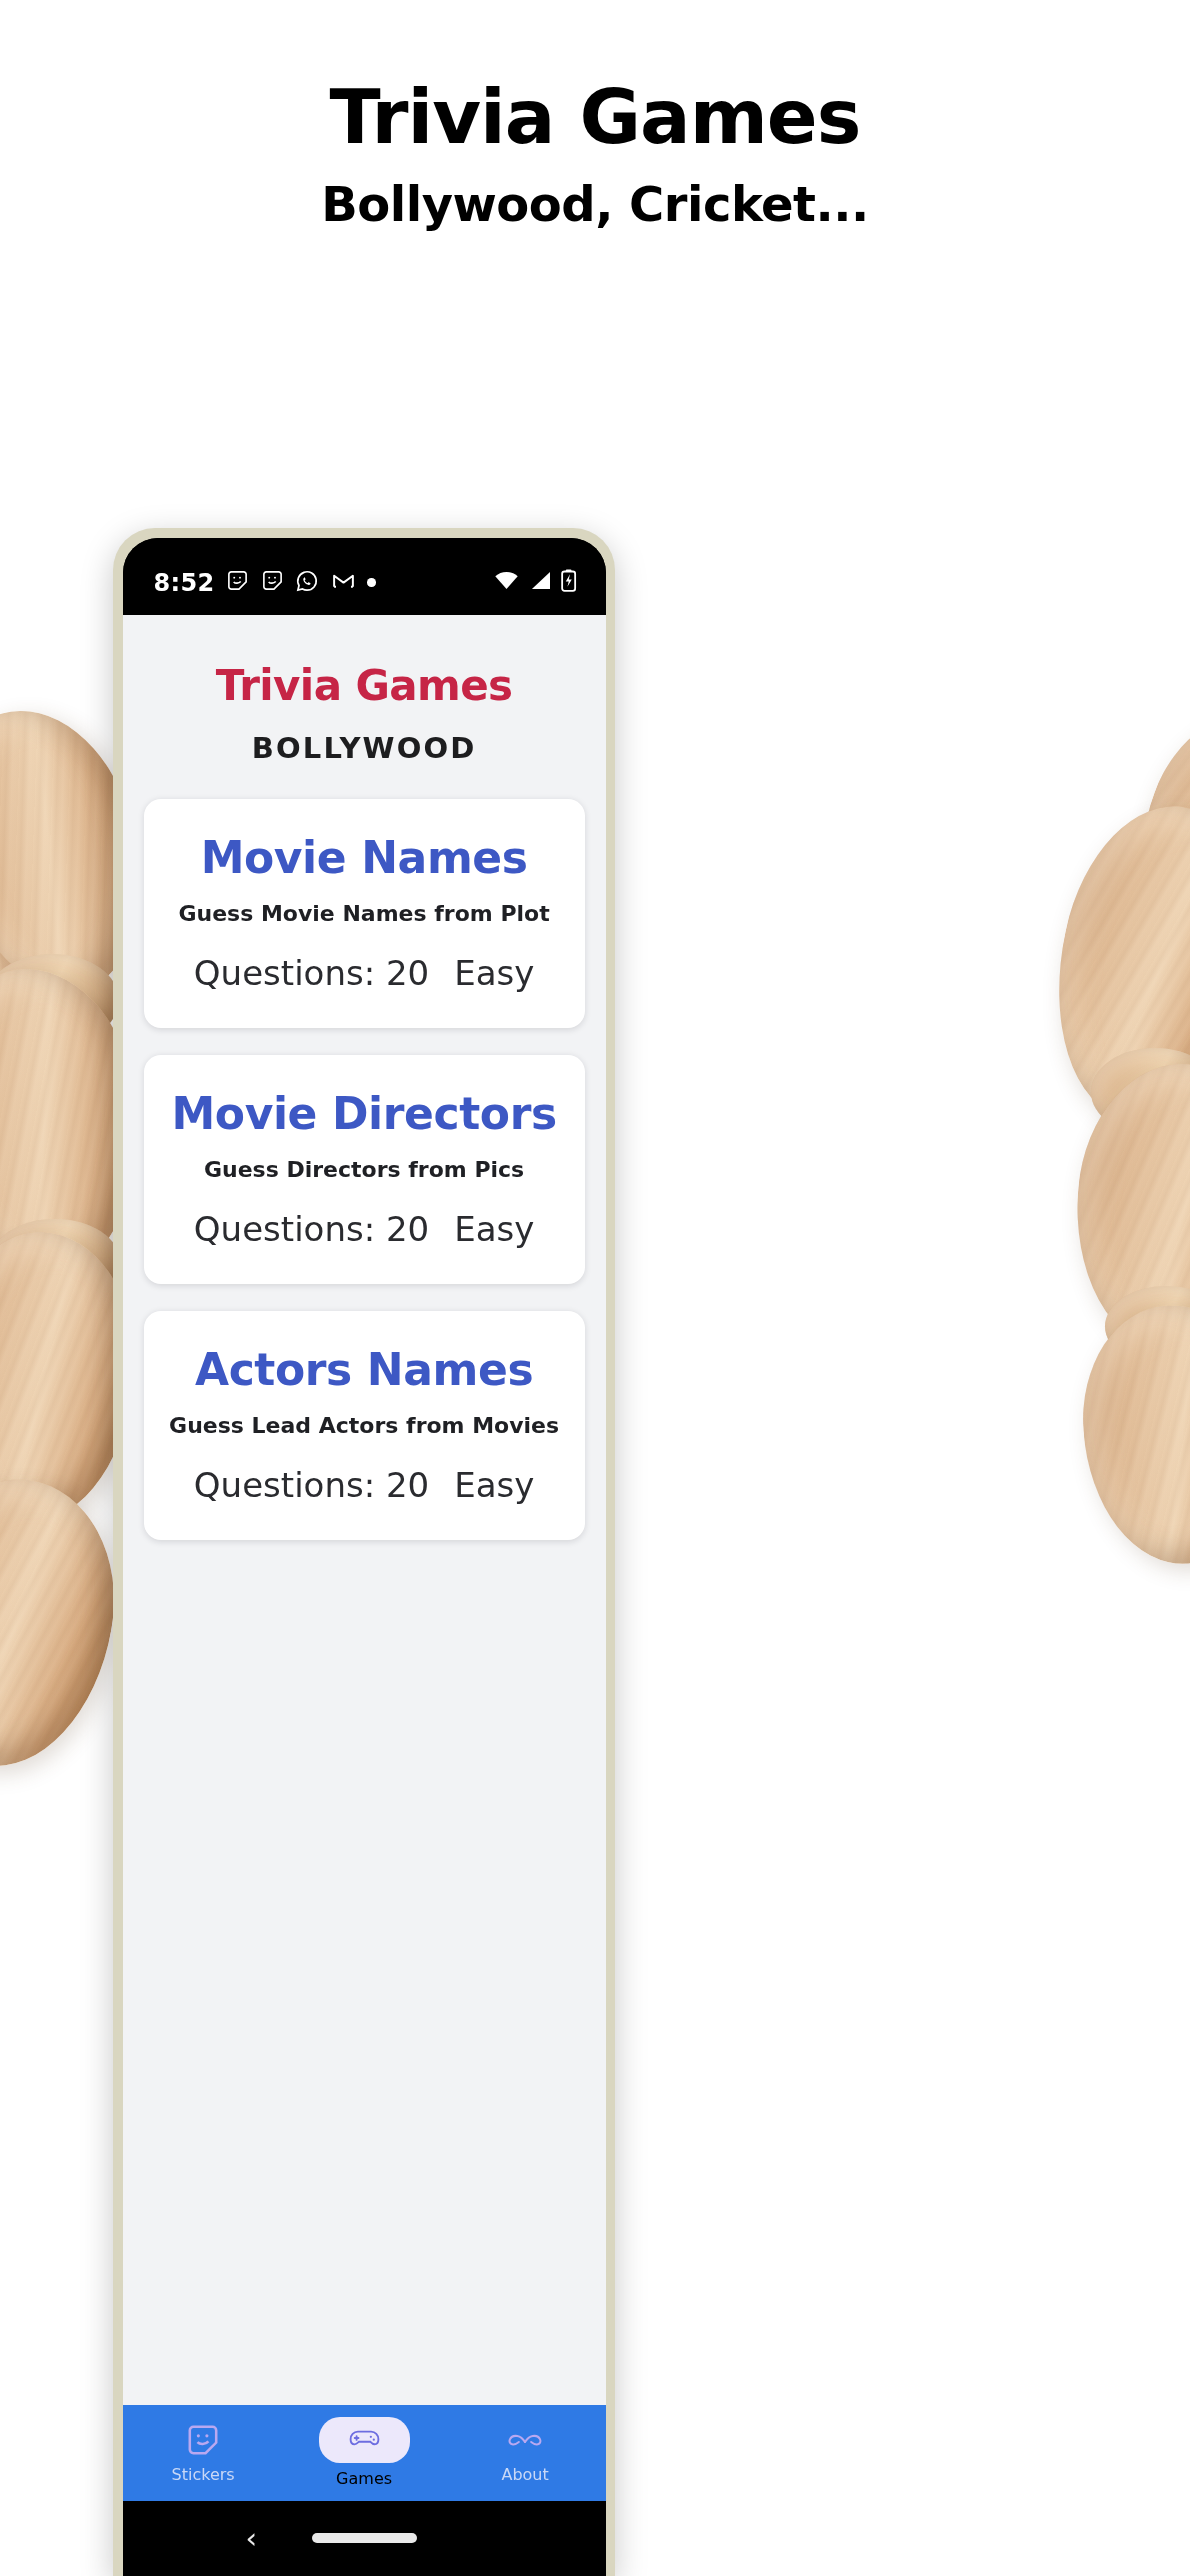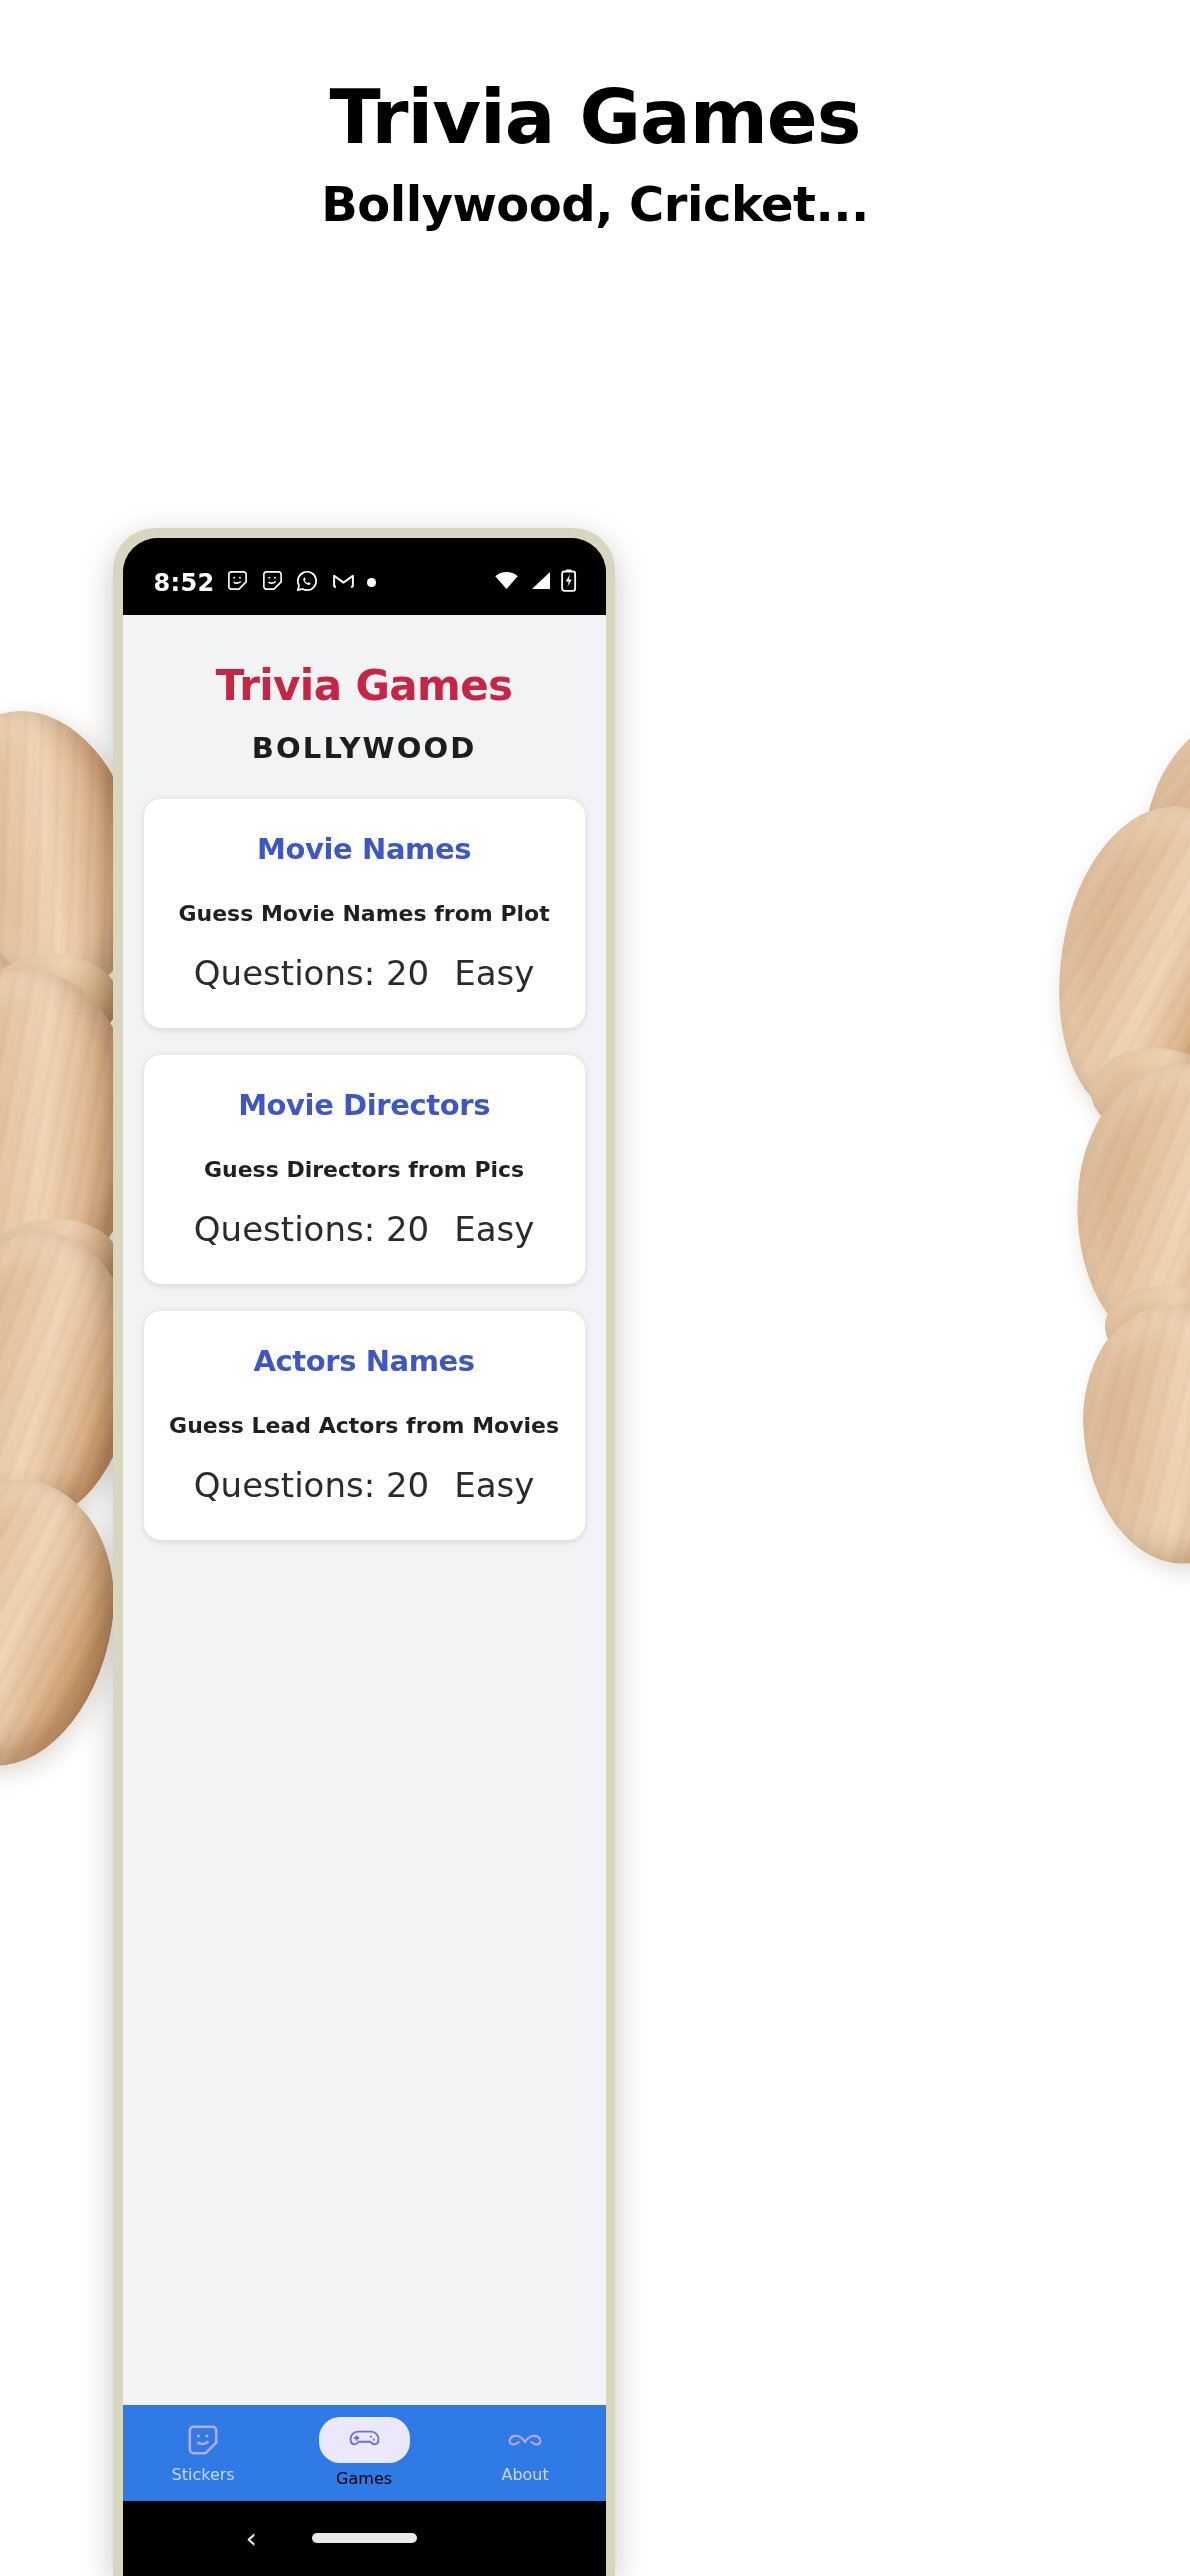--- a/index.html
+++ b/index.html
@@ -116,25 +116,25 @@
     letter-spacing:2.1px; font-family:"DejaVu Sans", sans-serif;
   }
 
   .card-list { padding:27px 21px 0 21px; display:flex; flex-direction:column; gap:27px; }
   .card {
     background:#ffffff; border-radius:17px;
     padding:33px 15.3px 35px 15.3px; text-align:center;
     box-shadow:0 1.9px 6.7px rgba(20,24,40,.13);
   }
   .card-title {
-    font-size:29px; font-weight:700; color:#3d58c4;
+    font-size:44px; font-weight:700; color:#3d58c4;
     letter-spacing:-0.4px; font-family:"DejaVu Sans", sans-serif;text-align:center;
   }
   .card-desc {
-    margin-top:35px; font-size:22px; font-weight:700; color:#1f2024;
+    margin-top:18px; font-size:22px; font-weight:700; color:#1f2024;
     font-family:"DejaVu Sans", sans-serif;
   }
   .card-meta {
     margin-top:27px; font-size:34px; font-weight:400; color:#2a2b2f;
     font-family:"DejaVu Sans", sans-serif;
     display:flex; justify-content:center; gap:25px;
   }
 
   
   .bottomnav {

